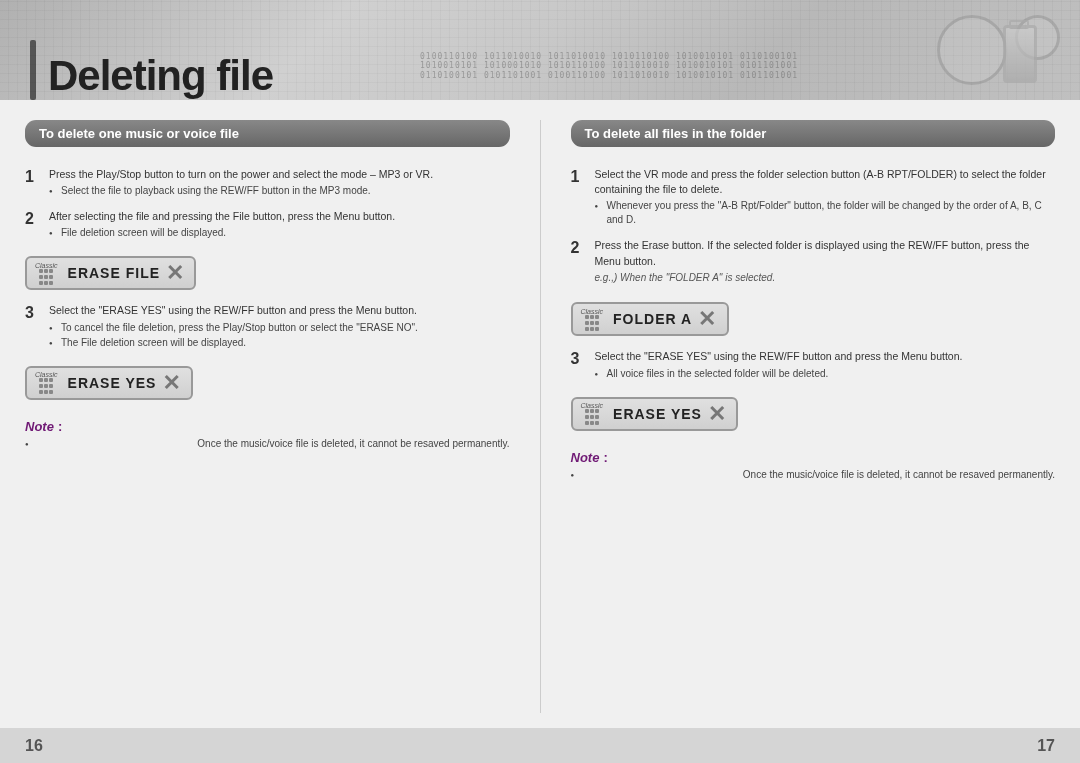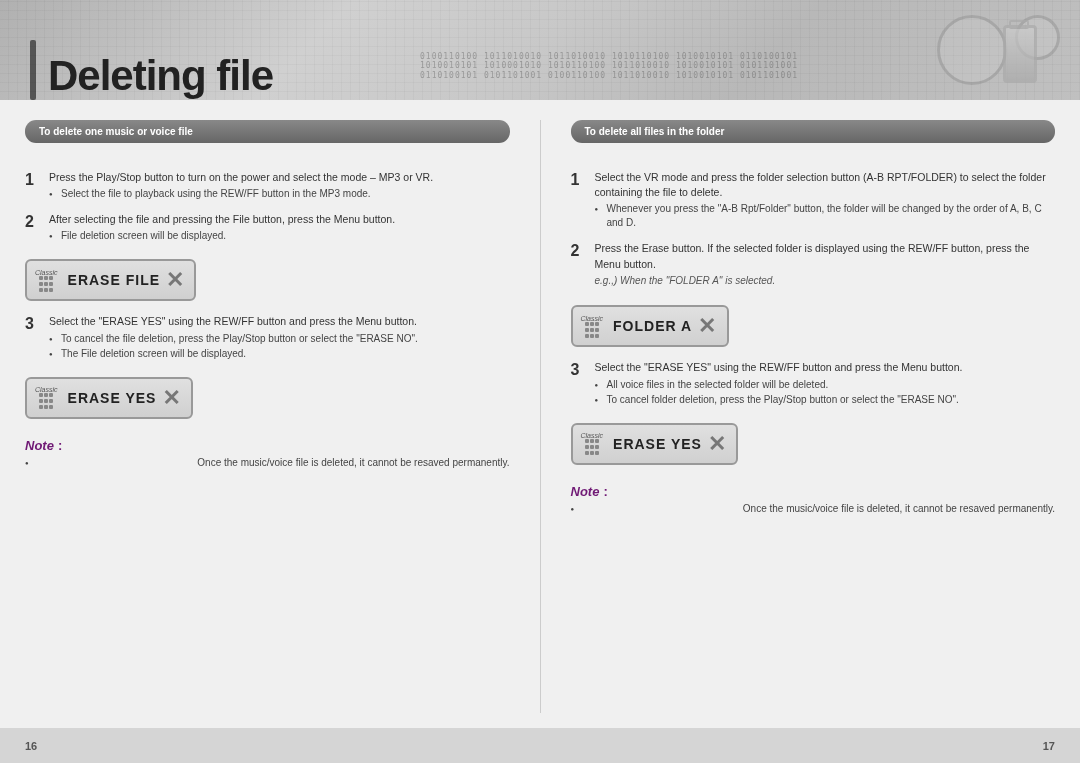--- a/index.html
+++ b/index.html
@@ -117,26 +117,26 @@
       flex: 1;
       display: flex;
       flex-direction: column;
       gap: 8px;
     }
 
     
     .section-header {
       background: linear-gradient(180deg, #888 0%, #666 100%);
       color: white;
-      font-size: 10px;
+      font-size: 13px;
       font-weight: bold;
       padding: 6px 14px;
       border-radius: 11px;
       text-align: left;
-      margin-bottom: 19px;
+      margin-bottom: 12px;
     }
 
     
     .step {
       display: flex;
       gap: 8px;
       font-size: 10.5px;
       line-height: 1.45;
       color: #333;
       margin-bottom: 2px;
@@ -174,21 +174,21 @@
     
     .device-display {
       border: 2px solid #999;
       border-radius: 6px;
       background: linear-gradient(180deg, #e0e0e0 0%, #d0d0d0 100%);
       padding: 6px 10px 6px 8px;
       display: flex;
       align-items: center;
       gap: 6px;
       margin: 5px 0;
-      height: 42px;
+      height: 34px;
       max-width: 220px;
     }
     .device-icon-rows {
       display: flex;
       flex-direction: column;
       gap: 2px;
     }
     .device-row {
       display: flex;
       gap: 1px;
@@ -251,21 +251,21 @@
     
     .footer {
       background: #d5d5d5;
       height: 35px;
       display: flex;
       align-items: center;
       padding: 0 25px;
       justify-content: space-between;
     }
     .page-number {
-      font-size: 11px;
+      font-size: 16px;
       font-weight: bold;
       color: #555;
     }
 
     
     .column-divider {
       width: 1px;
       background: #ccc;
       margin: 0;
     }
@@ -488,21 +488,20 @@
         </div>
       </div>
     </div>
 
     <div class="step">
       <span class="step-number">3</span>
       <div class="step-content">
         <span>Select the "ERASE YES" using the REW/FF button and press the Menu button.</span>
         <ul class="bullet-list">
           <li>All voice files in the selected folder will be deleted.</li>
-          <li>To cancel folder deletion, press the Play/Stop button or select the "ERASE NO".</li>
         </ul>
       </div>
     </div>
 
     <div class="device-display-wrapper">
       <div class="device-display">
         <div class="device-top-section">
           <div class="classic-brand">Classic</div>
           <div class="device-icon-rows">
             <div class="device-row">

